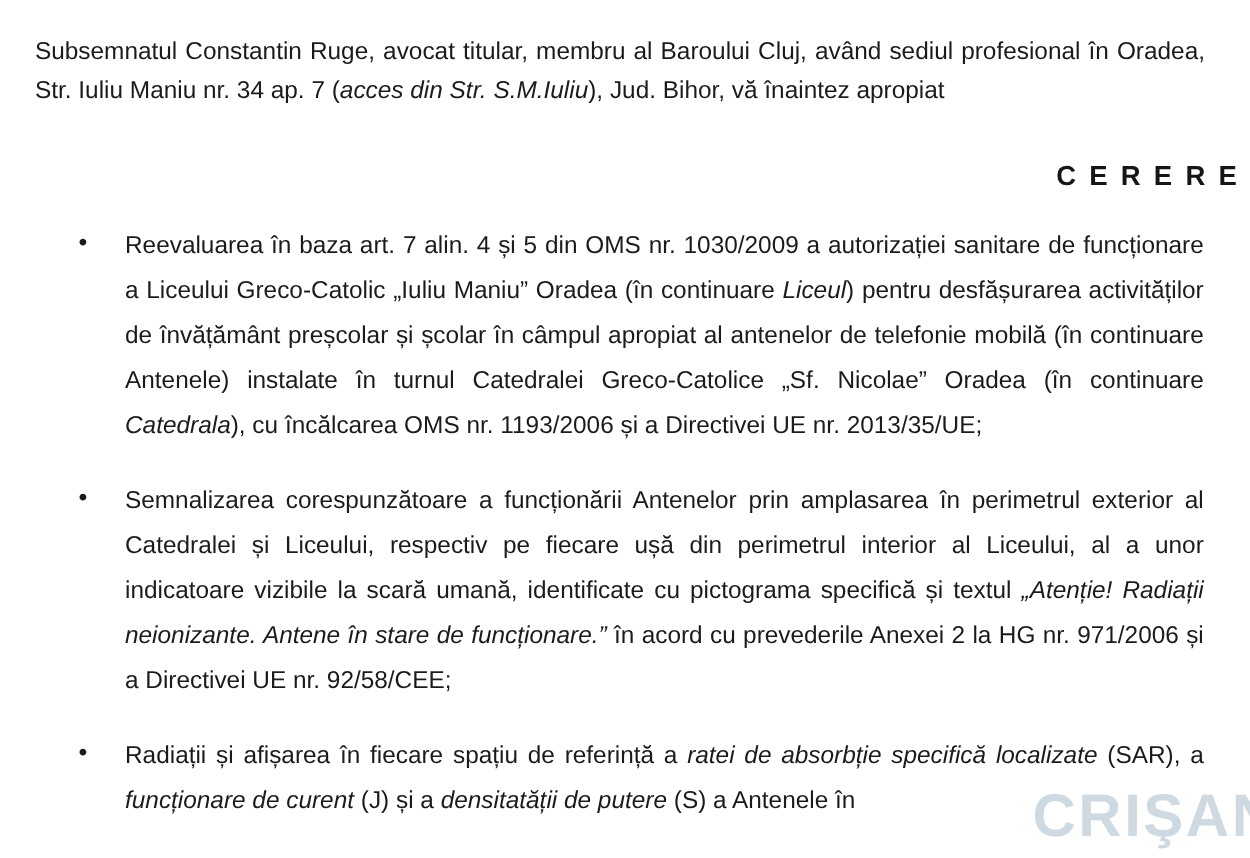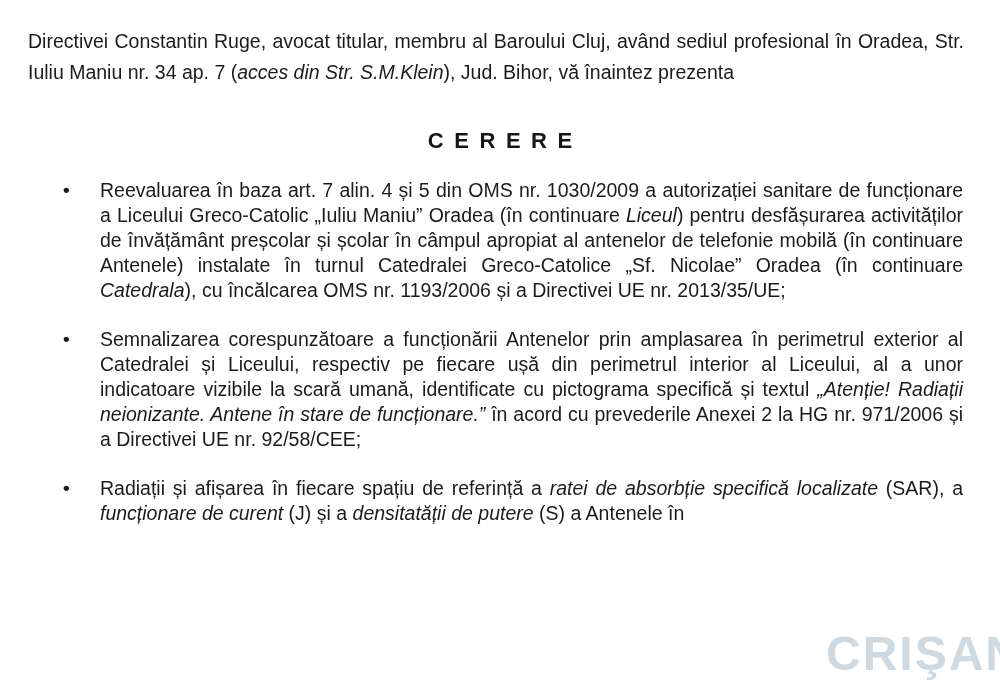--- a/index.html
+++ b/index.html
@@ -22,42 +22,42 @@
     overflow: hidden;
   }
   .intro {
     margin: 26px 36px 0 28px;
     font-size: 19.5px;
     line-height: 31px;
     text-align: justify;
   }
   .heading {
     margin: 40px 0 0 0;
-    text-align: center;
+    text-align: right;
     font-size: 22px;
     font-weight: 700;
     letter-spacing: 0.48em;
     text-indent: 0.48em;
     color: #161616;
   }
   .lead {
     margin: 54px 36px 0 28px;
     font-size: 19.5px;
     line-height: 31px;
     text-align: left;
   }
   .bullets {
     margin: 24px 37px 0 0;
     padding: 0 0 0 100px;
     list-style: none;
   }
   .bullets li {
     position: relative;
     font-size: 19.5px;
-    line-height: 25px;
+    line-height: 36px;
     text-align: justify;
     margin: 0 0 24px 0;
   }
   .bullets li::before {
     content: "\2022";
     position: absolute;
     left: -37px;
     top: -1px;
     font-size: 19px;
     font-weight: 700;
@@ -84,21 +84,21 @@
     letter-spacing: 2px;
     white-space: nowrap;
     color: rgba(188, 203, 213, 0.72);
   }
 </style>
 </head>
 <body>
 
 <div class="page">
 
-  <p class="intro"><span>Directivei </span><span class="b">Constantin Ruge</span><span>, avocat titular, membru al Baroului Cluj, având sediul profesional în Oradea, Str. Iuliu Maniu nr. 34 ap. 7 (</span><span class="i">acces din Str. S.M.Klein</span><span>), Jud. Bihor, vă înaintez prezenta</span></p>
+  <p class="intro"><span>Subsemnatul </span><span class="b">Constantin Ruge</span><span>, avocat titular, membru al Baroului Cluj, având sediul profesional în Oradea, Str. Iuliu Maniu nr. 34 ap. 7 (</span><span class="i">acces din Str. S.M.Iuliu</span><span>), Jud. Bihor, vă înaintez apropiat</span></p>
 
   <h1 class="heading">CERERE</h1>
 
 
   <ul class="bullets">
     <li><span class="b">Reevaluarea în baza art. 7 alin. 4 și 5 din OMS nr. 1030/2009 a autorizației sanitare de funcționare a Liceului Greco-Catolic „Iuliu Maniu” Oradea </span><span>(în continuare </span><span class="i">Liceul</span><span>) </span><span class="b">pentru desfășurarea activităților de învățământ preșcolar și școlar în câmpul apropiat al antenelor de telefonie mobilă </span><span>(în continuare Antenele) </span><span class="b">instalate în turnul Catedralei Greco-Catolice „Sf. Nicolae” Oradea </span><span>(în continuare </span><span class="i">Catedrala</span><span>)</span><span class="b">, cu încălcarea OMS nr. 1193/2006 și a Directivei UE nr. 2013/35/UE;</span></li>
     <li><span class="b">Semnalizarea corespunzătoare a funcționării Antenelor prin amplasarea în perimetrul exterior al Catedralei și Liceului, respectiv pe fiecare ușă din perimetrul interior al Liceului, al a unor indicatoare vizibile la scară umană, identificate cu pictograma specifică și textul </span><span class="b i">„Atenție! Radiații neionizante. Antene în stare de funcționare.”</span><span class="b"> în acord cu prevederile Anexei 2 la HG nr. 971/2006 și a Directivei UE nr. 92/58/CEE;</span></li>
     <li><span class="b">Radiații și afișarea în fiecare spațiu de referință a </span><span class="b i">ratei de absorbție specifică localizate</span><span class="b"> (SAR), a </span><span class="b i">funcționare de curent</span><span class="b"> (J) și a </span><span class="b i">densitatății de putere</span><span class="b"> (S) a Antenele în</span></li>
   </ul>
 

